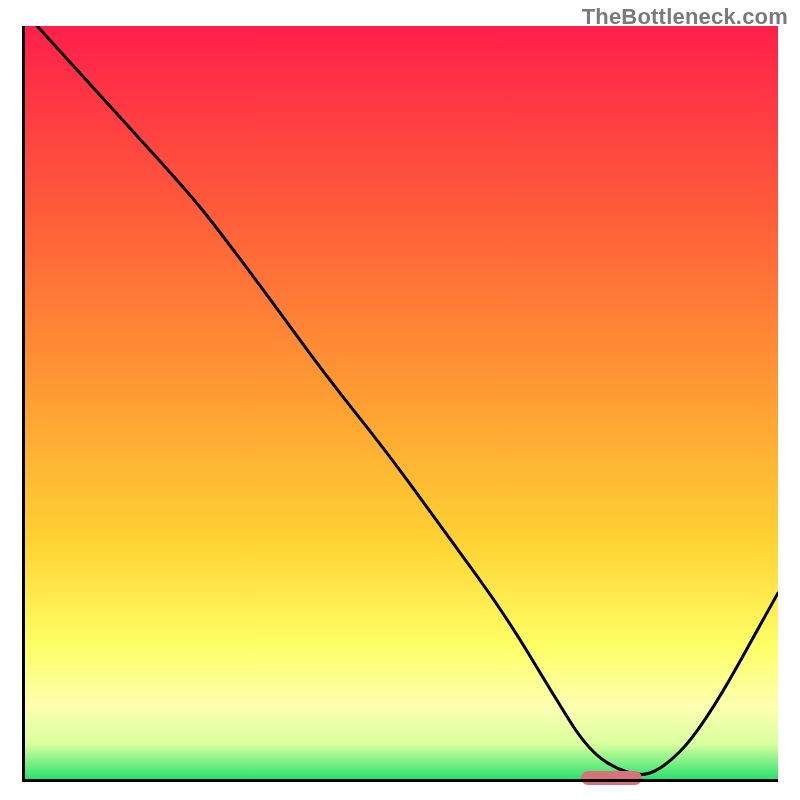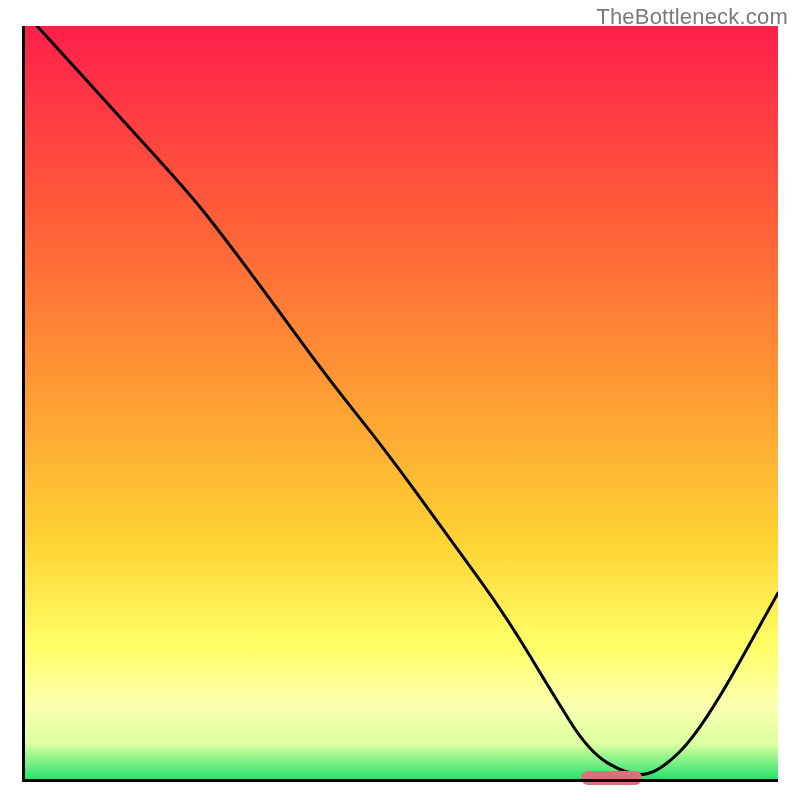--- a/index.html
+++ b/index.html
@@ -14,21 +14,21 @@
     position: relative;
     width: 800px;
     height: 800px;
   }
   .watermark {
     position: absolute;
     top: 4px;
     right: 12px;
     color: #7a7a7a;
     font-size: 22px;
-    font-weight: 400;
+    font-weight: 700;
     letter-spacing: 0.2px;
   }
   .plot-area {
     position: absolute;
     left: 22px;
     top: 26px;
     width: 756px;
     height: 756px;
     box-sizing: border-box;
   }

